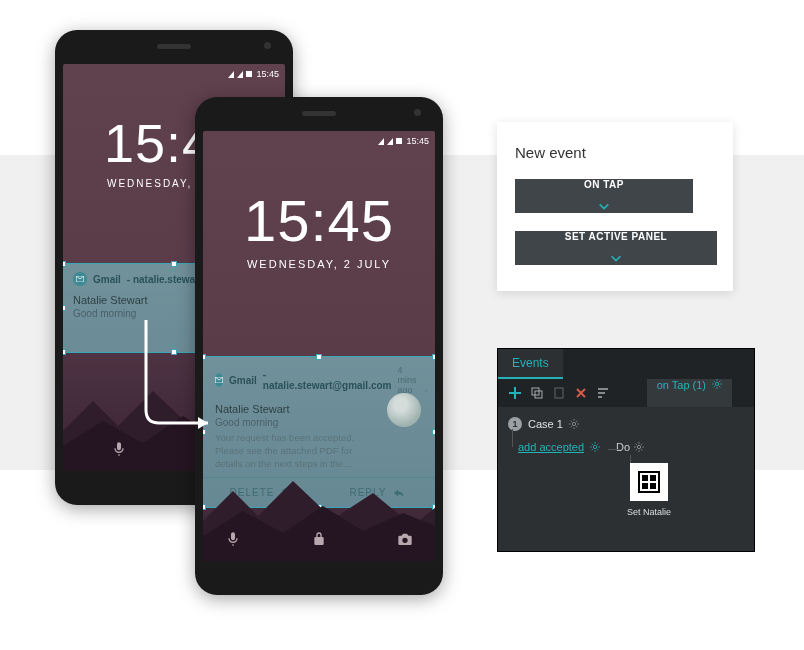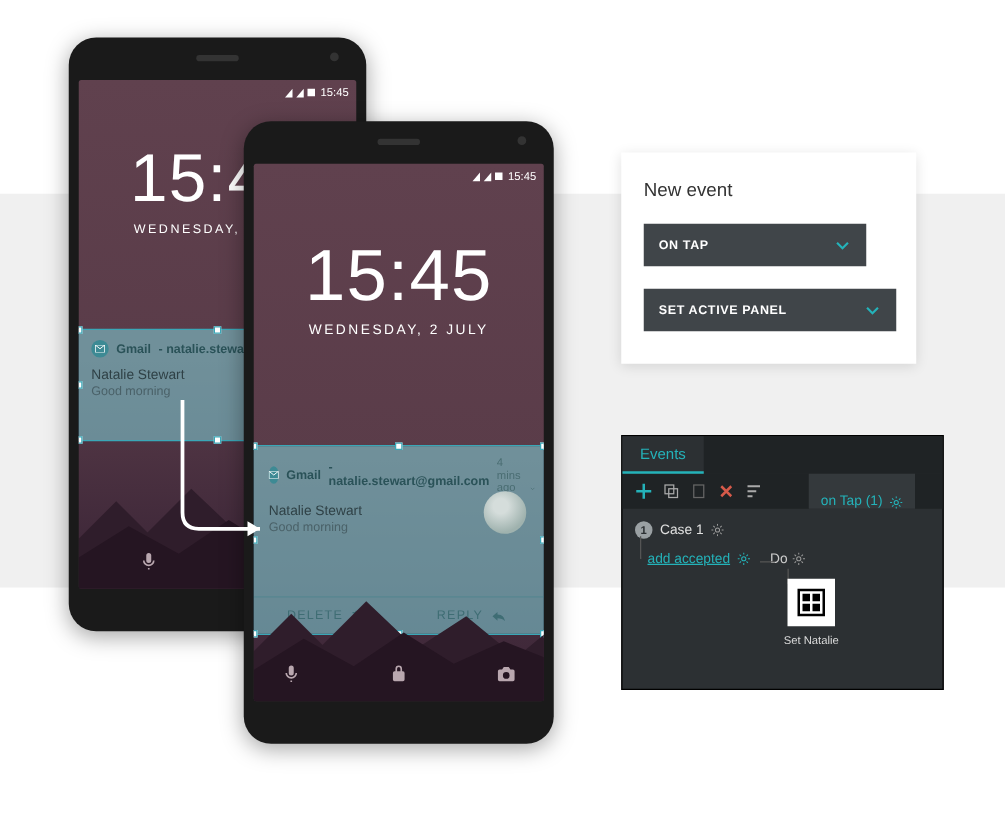--- a/index.html
+++ b/index.html
@@ -53,33 +53,33 @@
 
   .bottom-icons { position:absolute; bottom:14px; left:0; right:0; display:flex; justify-content:space-around; align-items:center; }
   .bottom-icons svg { width:16px; height:16px; fill:#b9a7af; }
   .phone2 .bottom-icons { justify-content: space-between; padding: 0 22px; }
 
   .arrow-svg { position:absolute; top: 315px; left: 134px; width: 90px; height: 130px; pointer-events:none; }
 
   
   .new-event { position:absolute; left: 497px; top: 122px; width: 236px; background:#fff; padding: 22px 18px 26px; box-shadow: 0 2px 10px rgba(0,0,0,.12); }
   .ne-title { font-size: 15px; color:#333; margin-bottom: 18px; font-weight:400; }
-  .ne-select { width: 178px; height: 34px; background:#404549; color:#fff; display:flex; align-items:center; justify-content:space-between; padding: 0 12px; font-size:10px; letter-spacing:.5px; font-weight:600; margin-bottom:18px; cursor:pointer; }
+  .ne-select { width: 178px; height: 34px; background:#404549; color:#fff; display:flex; align-items:center; justify-content:space-between; padding: 0 12px; font-size:10px; letter-spacing:.5px; font-weight:600; margin-bottom:18px; cursor:pointer;flex-direction:column; }
   .ne-select.wide { width: 202px; margin-bottom:0; }
   .ne-chev { width:14px; height:14px; stroke:#24b2b9; stroke-width:2; fill:none; }
 
   
   .events-panel { position:absolute; left:497px; top:348px; width:258px; height:204px; background:#2c3033; border:1px solid #000; color:#ccc; font-size:11px; }
   .ep-tabs { height:30px; display:flex; align-items:stretch; background:#1f2325; }
   .ep-tab { padding:12px 14px; display:flex; align-items:center; font-size:12px; }
   .ep-tab.active { color:#24b2b9; border-bottom:2px solid #24b2b9; background:#2c3033; }
   .ep-toolbar { height:28px; display:flex; align-items:stretch; background:#1f2325; }
   .ep-tools { display:flex; align-items:center; gap:4px; padding:0 8px; }
   .ep-tool { width:18px; height:18px; display:flex; align-items:center; justify-content:center; cursor:pointer; }
-  .ep-sub { margin-left:auto; display:flex; align-items:flex-end; gap:6px; padding:0 10px; background:#34393c; color:#24b2b9; font-size:11px; margin-right:22px; }
+  .ep-sub { margin-left:auto; display:flex; align-items:flex-start; gap:6px; padding:0 10px; background:#34393c; color:#24b2b9; font-size:11px; margin-right:22px; }
   .gear { width:10px; height:10px; }
   .ep-body { padding:10px 10px; position:relative; height: calc(100% - 58px); }
   .case-row { display:flex; align-items:center; gap:6px; }
   .badge { width:14px; height:14px; border-radius:50%; background:#9aa0a3; color:#2c3033; font-size:9px; display:flex; align-items:center; justify-content:center; font-weight:700; }
   .case-label { color:#e0e0e0; }
   .cond-row { display:flex; align-items:center; gap:6px; margin:10px 0 0 10px; }
   .add-cond { color:#24b2b9; text-decoration:underline; cursor:pointer; }
   .do-label { color:#ccc; margin-left:10px; display:flex; align-items:center; gap:4px; }
   .action-box { position:absolute; left:126px; top:56px; width:50px; text-align:center; }
   .action-icon { width:38px; height:38px; background:#fff; margin:0 auto 6px; display:flex; align-items:center; justify-content:center; }
@@ -180,20 +180,21 @@
         <span>- <span>natalie.stewart@gmail.com</span></span>
         <span class="n-meta">
           <span>4 mins ago</span>
           <svg class="chev" viewBox="0 0 12 12">
               <path d="M2 4l4 4 4-4" fill="none" stroke="#4a6d72" stroke-width="1.5"></path>
             </svg>
         </span>
       </div>
       <div class="n-sender">Natalie Stewart</div>
       <div class="n-subject">Good morning</div>
+      <div class="n-body">Your request has been accepted. Please see the attached PDF for details on the next steps in the…</div>
       <div class="avatar"></div>
       <div class="n-actions">
         <div class="n-act">
           <span>DELETE</span>
           <svg viewBox="0 0 24 24">
               <path d="M6 7h12v13a2 2 0 01-2 2H8a2 2 0 01-2-2V7zm3-4h6l1 2h4v2H4V5h4l1-2z" fill="#3f6d74"></path>
             </svg>
         </div>
         <div class="n-act">
           <span>REPLY</span>

